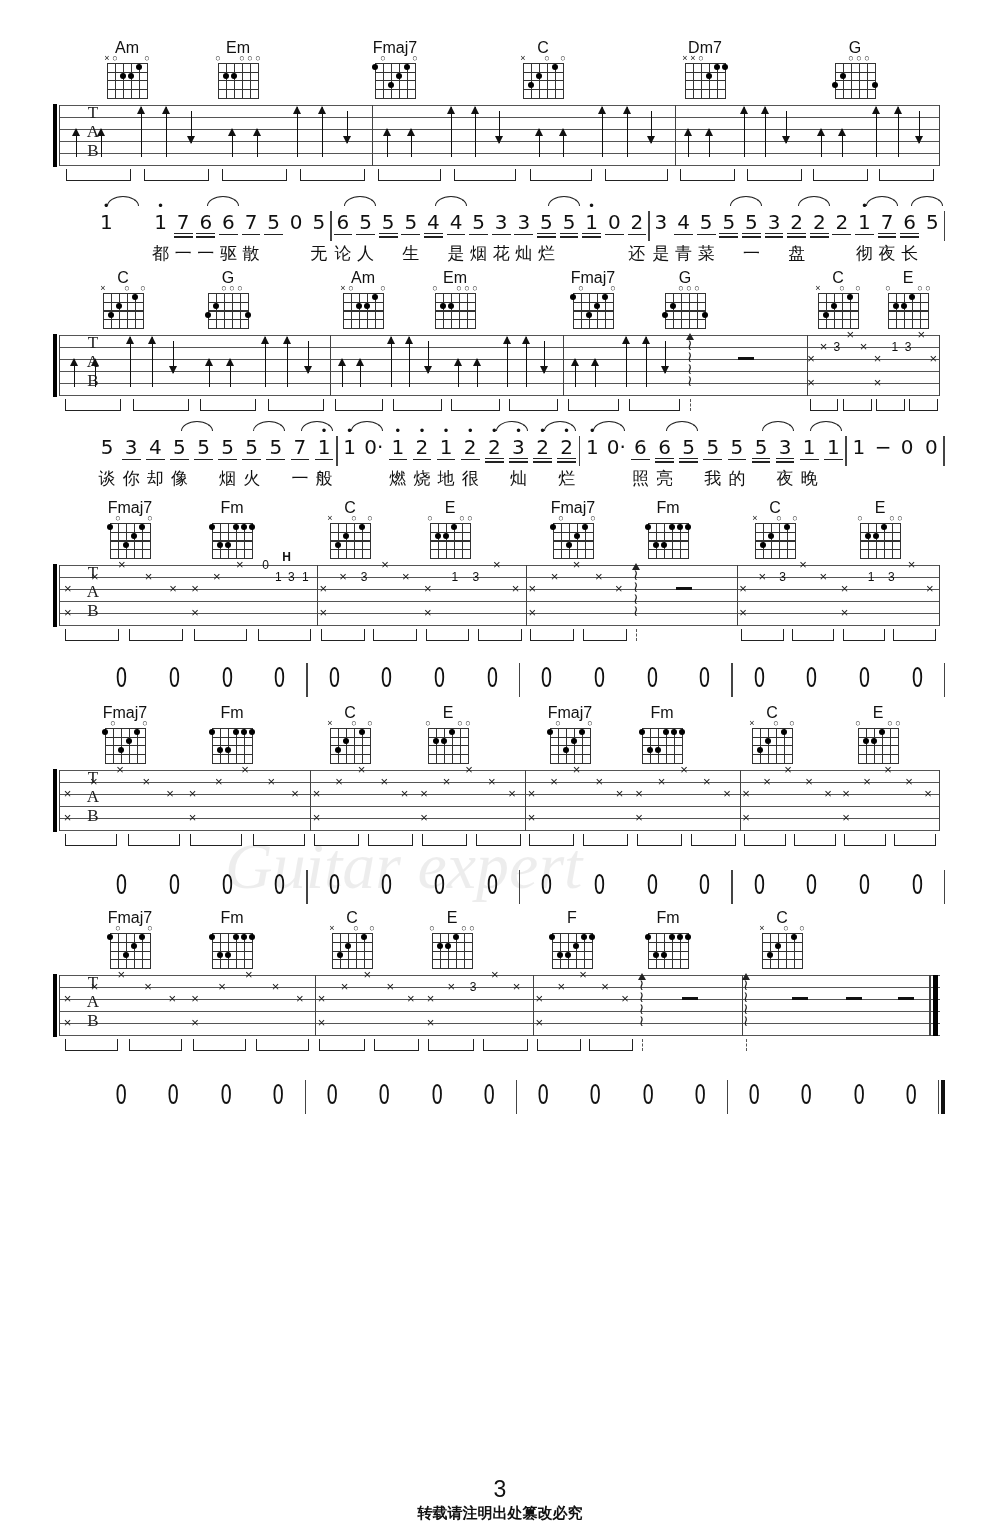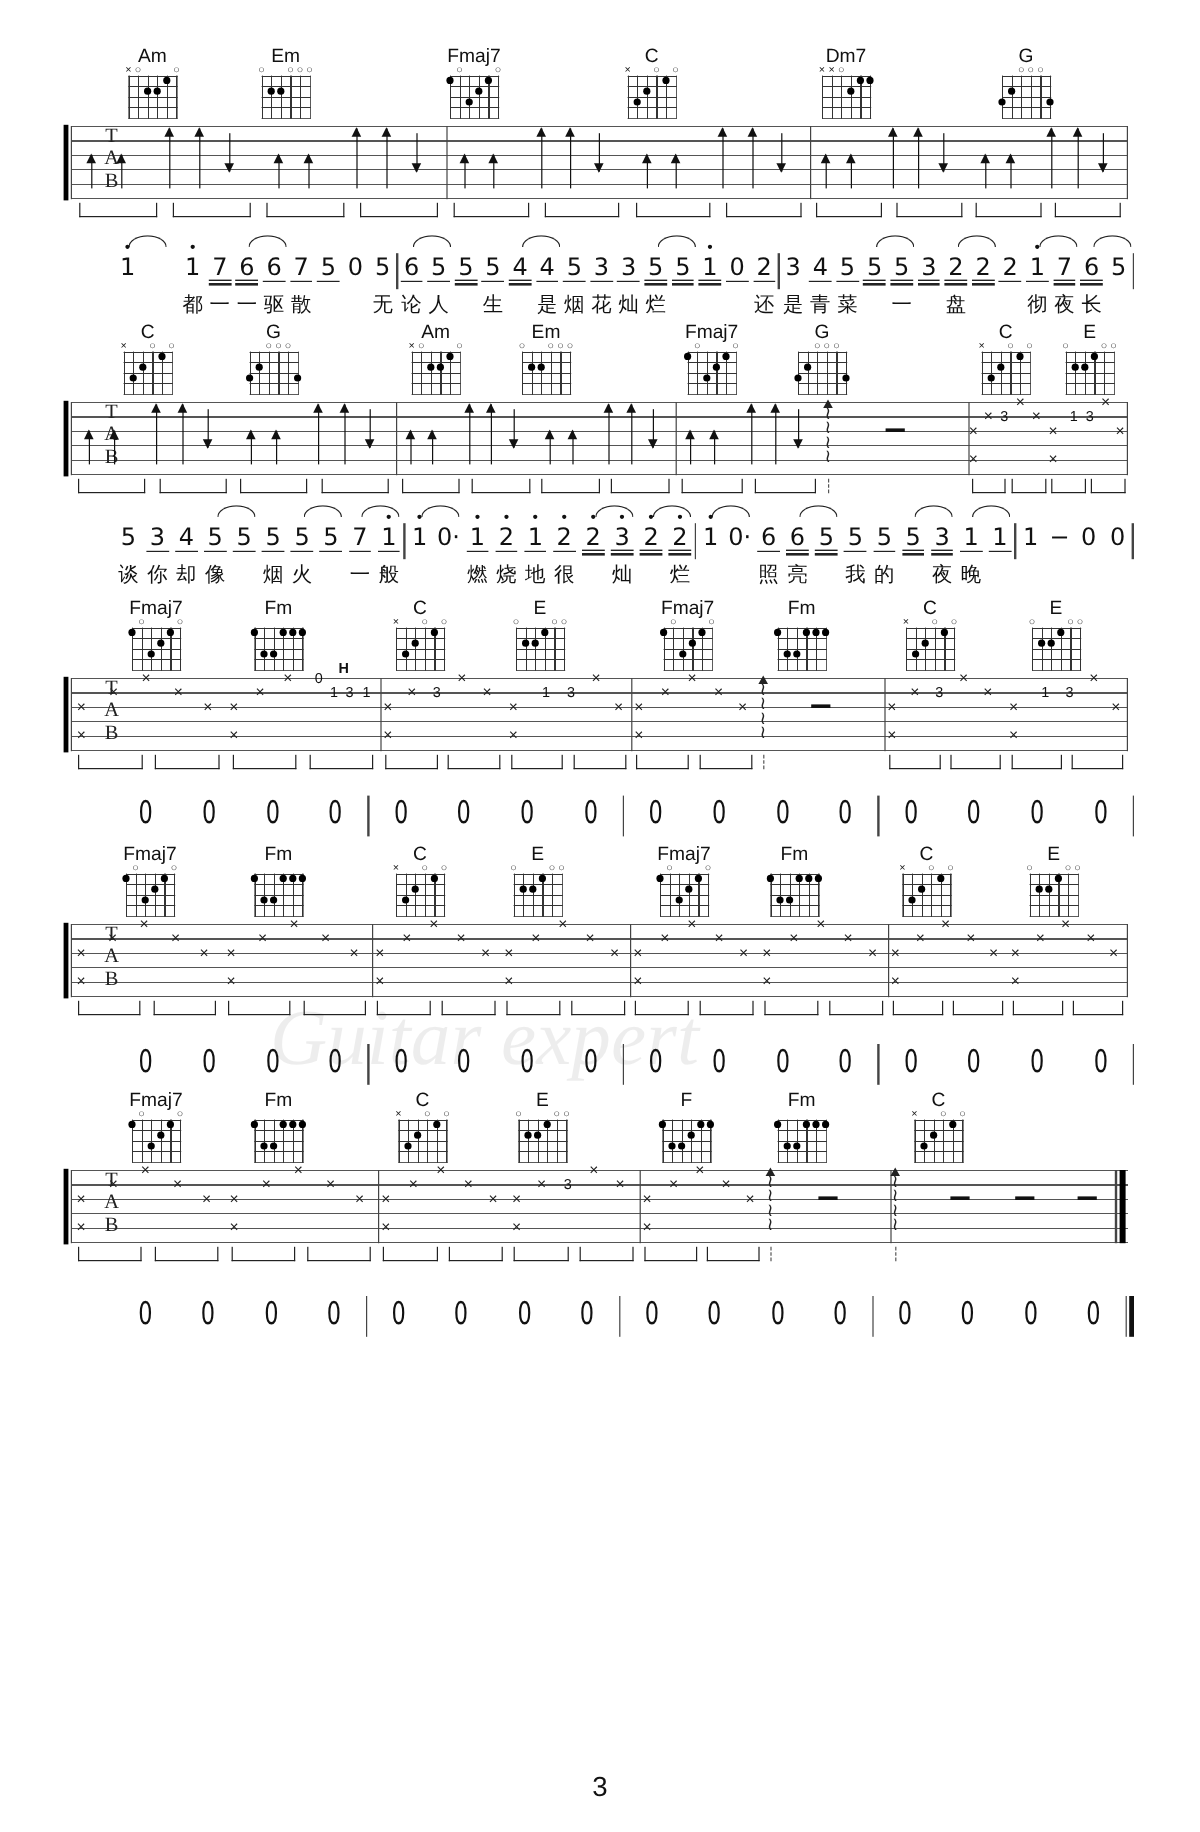--- a/index.html
+++ b/index.html
@@ -65,20 +65,21 @@
   .pgnum{position:absolute;left:0;width:100%;text-align:center;top:1476px;font-size:23px;color:#111;}
   .footer{position:absolute;left:0;width:100%;text-align:center;top:1504px;font-size:15px;
           font-weight:bold;color:#111;}
 </style>
 </head>
 <body>
 
 <div id="page">
   <div class="wm-en">Guitar expert</div>
   <div class="pgnum">3</div>
+  <div class="footer">转载请注明出处篡改必究</div>
 <div class="cname" style="left: 99px; top: 39px; width: 56px; height: 16px; position: absolute;">Am</div>
     <div class="cmark" style="left: 103px; top: 54px; width: 8px; height: 8px; position: absolute;">×</div>
     <div class="cmark" style="left: 111px; top: 54px; width: 8px; height: 8px; position: absolute;">○</div>
     <div class="cmark" style="left: 143px; top: 54px; width: 8px; height: 8px; position: absolute;">○</div>
     <div class="cgrid" style="left: 107px; top: 63px; width: 41px; height: 36px; position: absolute;"></div>
     <div class="cdot" style="left: 120px; top: 73.125px; width: 6px; height: 6px; position: absolute;"></div>
     <div class="cdot" style="left: 128px; top: 73.125px; width: 6px; height: 6px; position: absolute;"></div>
     <div class="cdot" style="left: 136px; top: 64.375px; width: 6px; height: 6px; position: absolute;"></div>
     <div class="cname" style="left: 210px; top: 39px; width: 56px; height: 16px; position: absolute;">Em</div>
     <div class="cmark" style="left: 214px; top: 54px; width: 8px; height: 8px; position: absolute;">○</div>

